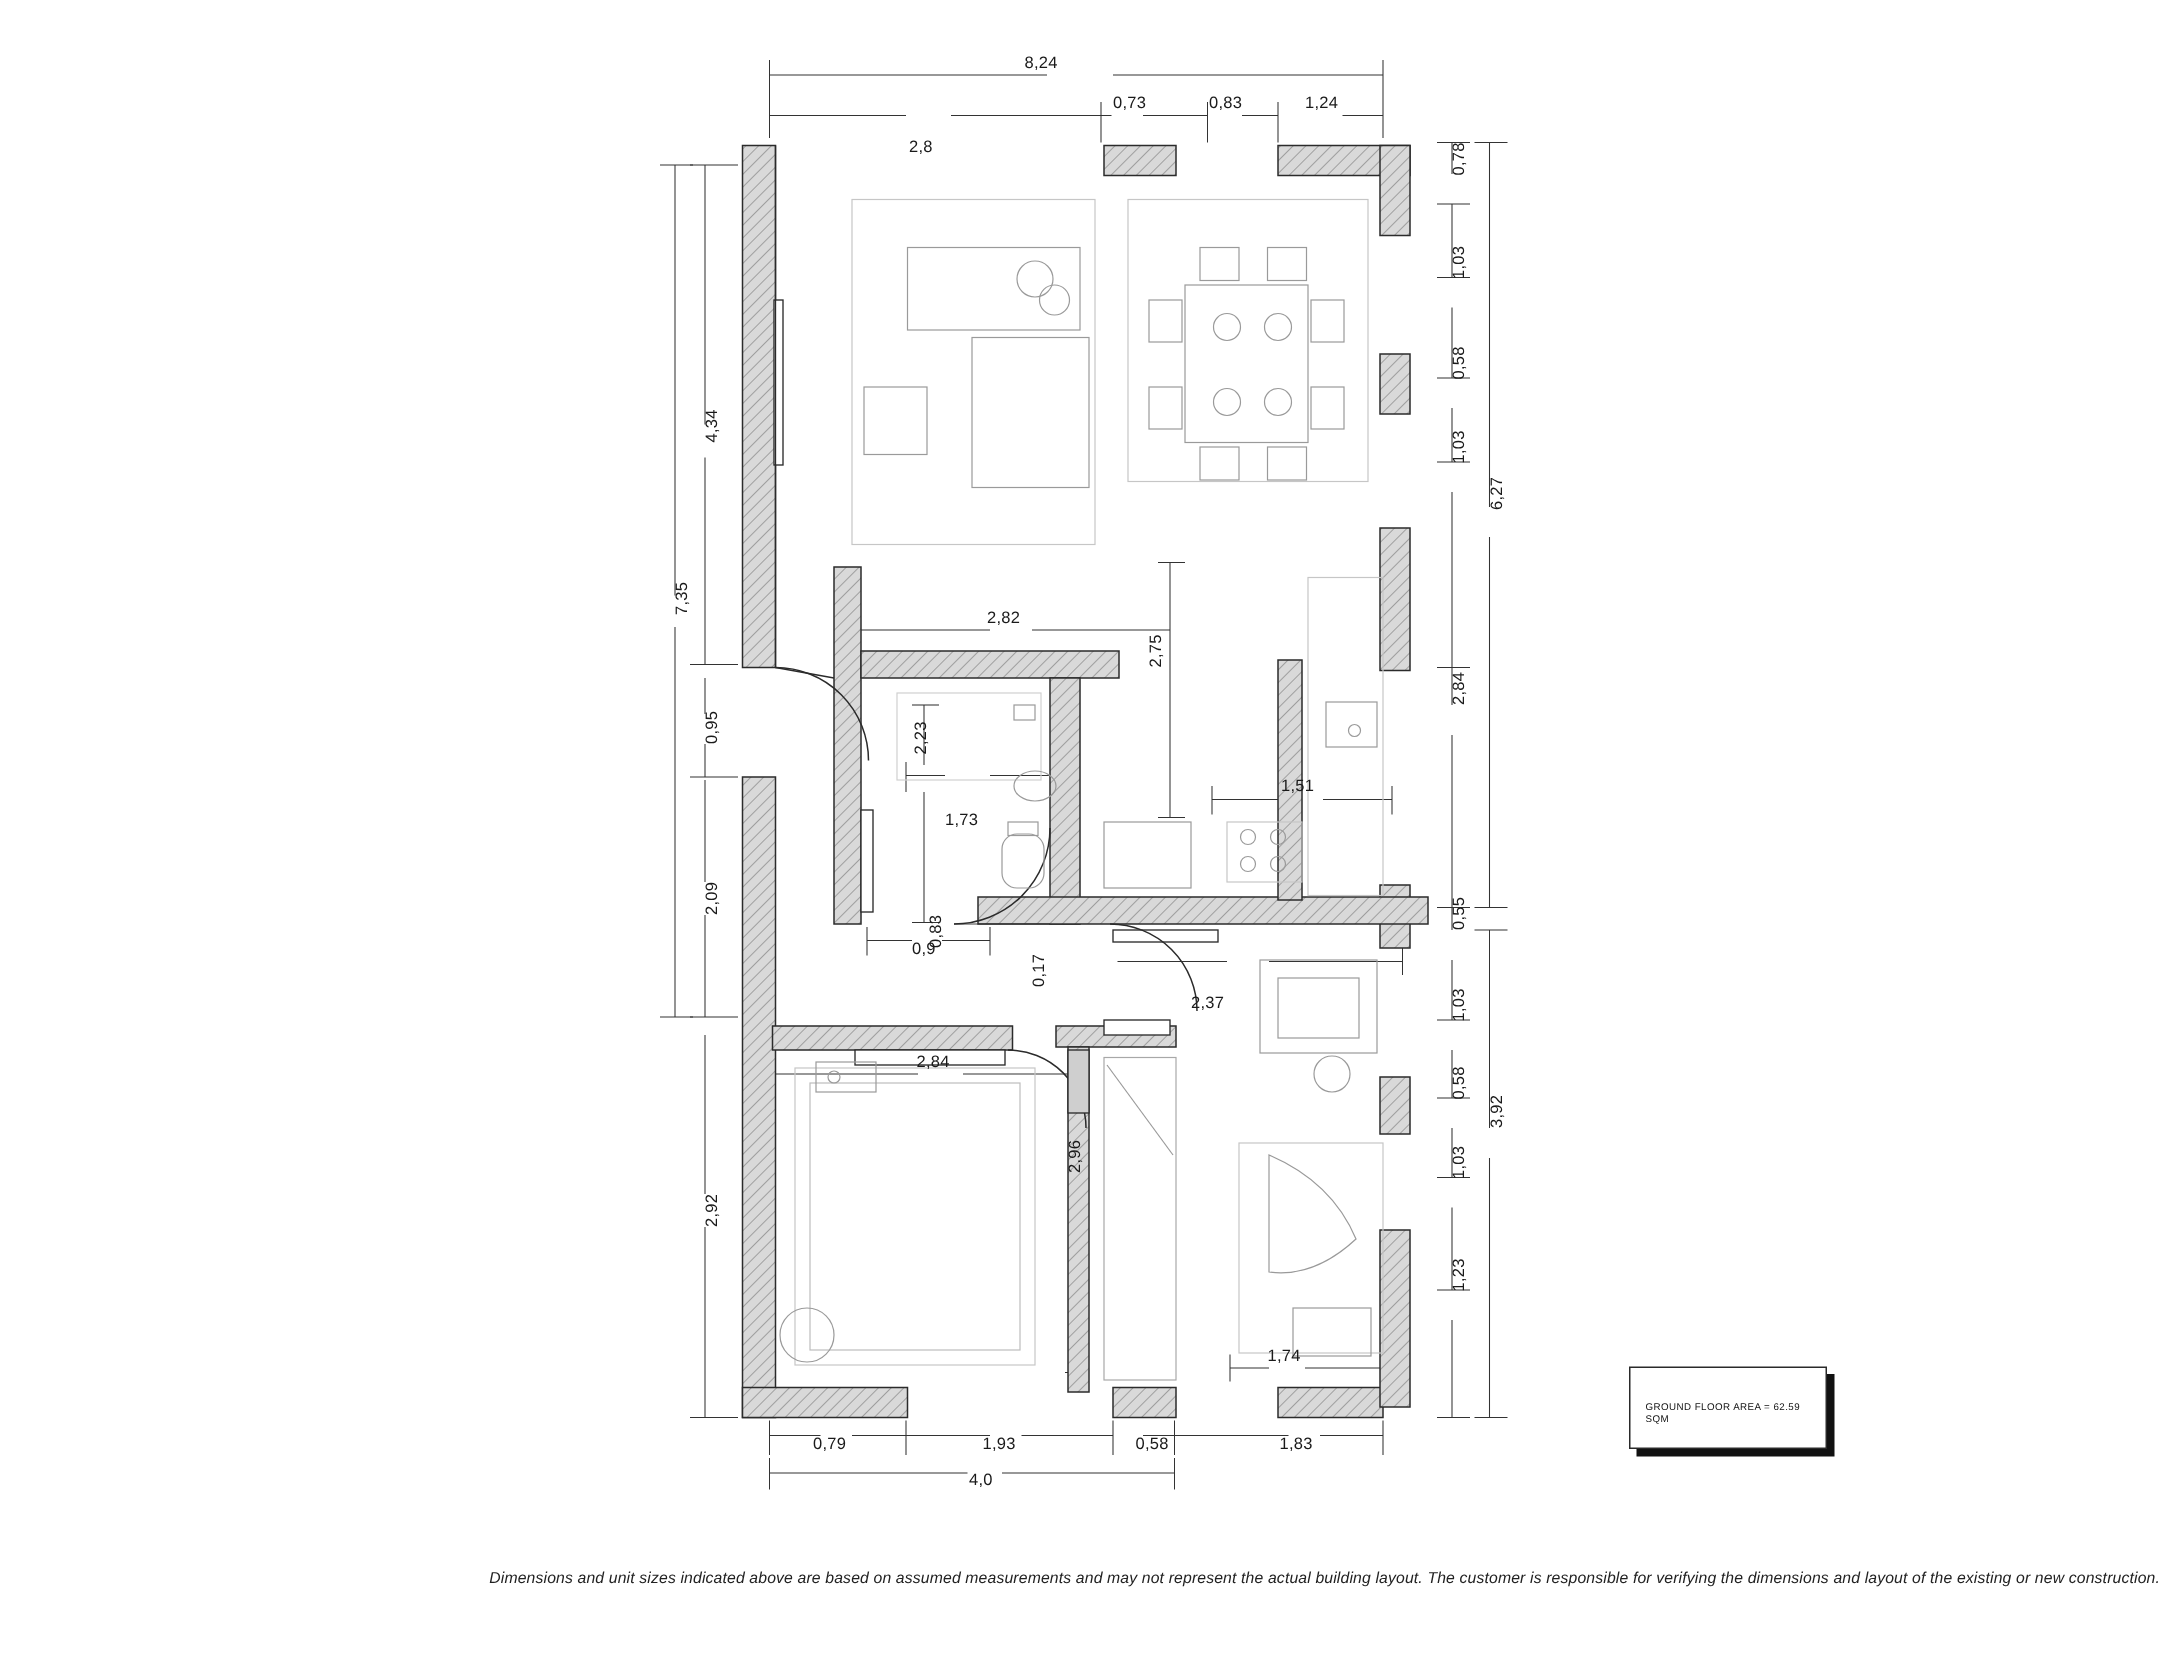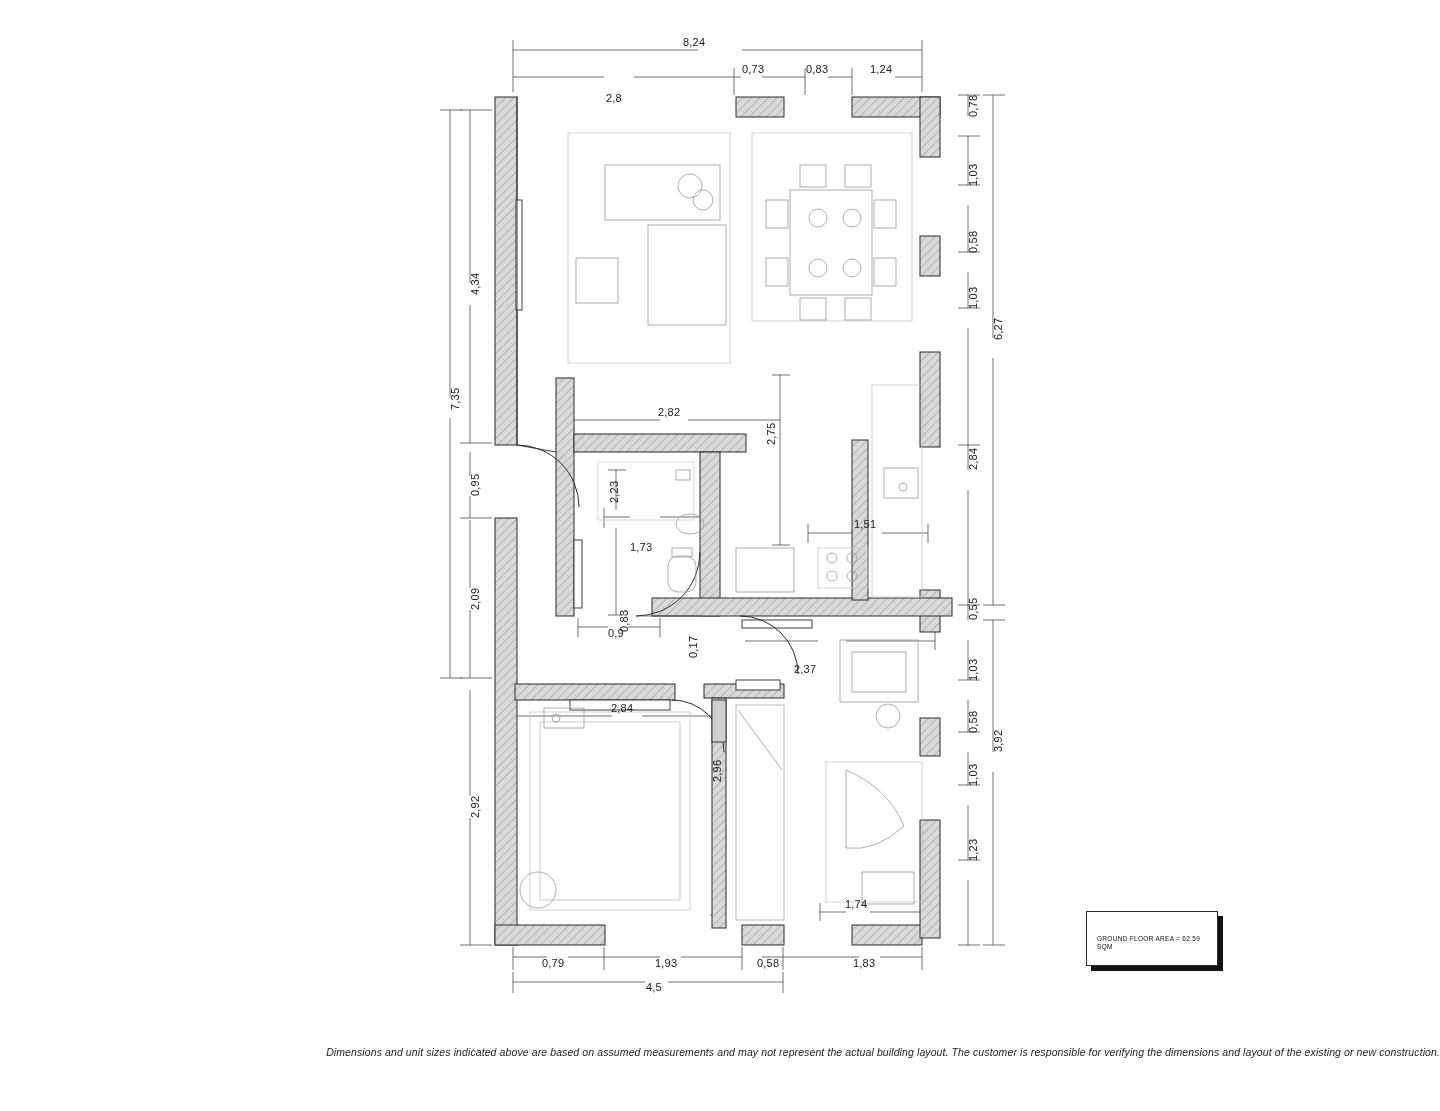--- a/index.html
+++ b/index.html
@@ -299,21 +299,21 @@
 <div class="dimtext vert" style="left:967px;top:681px;">1,03</div>
 <div class="dimtext vert" style="left:967px;top:733px;">0,58</div>
 <div class="dimtext vert" style="left:992px;top:752px;">3,92</div>
 <div class="dimtext vert" style="left:967px;top:786px;">1,03</div>
 <div class="dimtext vert" style="left:967px;top:861px;">1,23</div>
 
 <div class="dimtext" style="left:542px;top:957px;">0,79</div>
 <div class="dimtext" style="left:655px;top:957px;">1,93</div>
 <div class="dimtext" style="left:757px;top:957px;">0,58</div>
 <div class="dimtext" style="left:853px;top:957px;">1,83</div>
-<div class="dimtext" style="left:646px;top:981px;">4,5</div>
+<div class="dimtext" style="left:646px;top:981px;">4,0</div>
 
 <div class="dimtext" style="left:658px;top:406px;">2,82</div>
 <div class="dimtext vert" style="left:765px;top:445px;">2,75</div>
 <div class="dimtext" style="left:630px;top:502px;margin-top:39px;">1,73</div>
 <div class="dimtext vert" style="left:608px;top:503px;">2,23</div>
 <div class="dimtext" style="left:854px;top:518px;">1,51</div>
 <div class="dimtext" style="left:608px;top:627px;">0,9</div>
 <div class="dimtext vert" style="left:618px;top:632px;">0,83</div>
 <div class="dimtext" style="left:794px;top:626px;margin-top:37px;">2,37</div>
 <div class="dimtext vert" style="left:687px;top:658px;">0,17</div>

